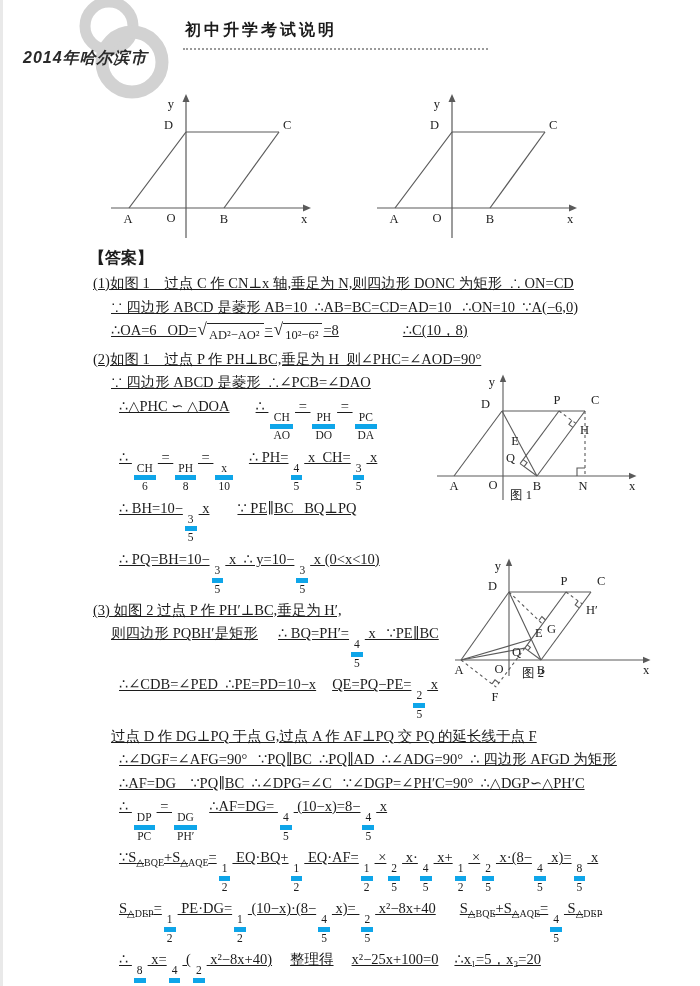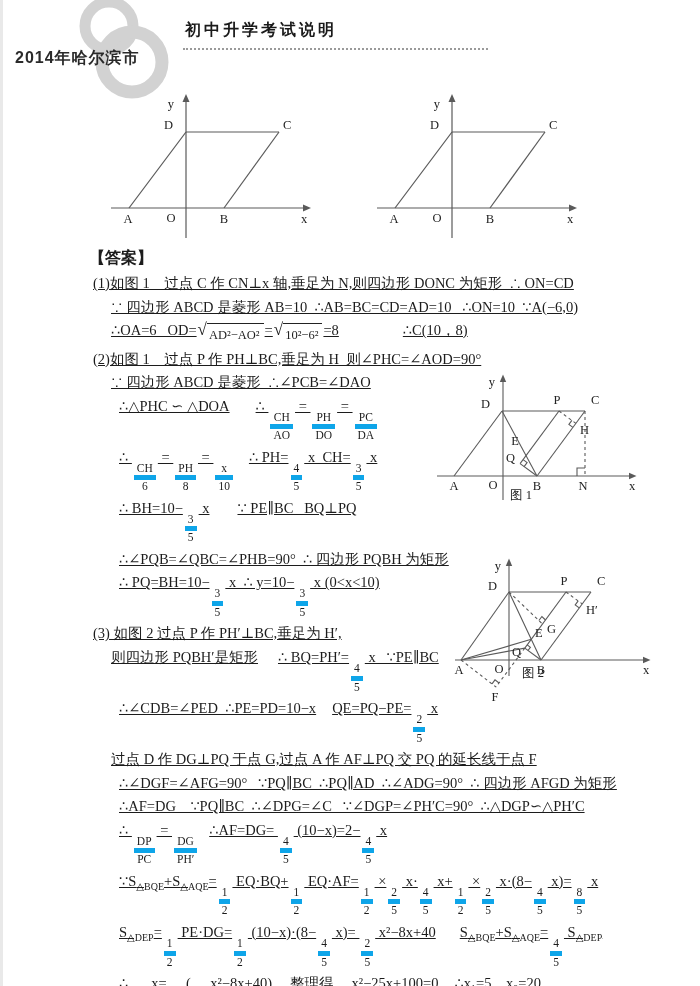--- a/index.html
+++ b/index.html
@@ -1,23 +1,23 @@
 <!DOCTYPE html>
 <html><head>
 <meta charset="utf-8">
 <style>
   html,body{margin:0;padding:0;background:#8a8a8a;}
   .page{position:relative;width:700px;height:986px;background:#ffffff;overflow:hidden;
         font-family:"Liberation Serif","DejaVu Serif",serif;color:#1c1c1c;
         border-left:3px solid #e9e9e9;box-sizing:border-box;}
   
   .hdr-logo{position:absolute;left:28px;top:0;}
-  .hdr-edition{position:absolute;left:12px;top:48px;width:150px;
+  .hdr-edition{position:absolute;left:20px;top:48px;width:150px;
       font-family:"Liberation Sans","DejaVu Sans",sans-serif;font-weight:bold;
-      font-size:16px;color:#2a2a2a;letter-spacing:1px;}
+      font-size:16px;color:#2a2a2a;letter-spacing:1px;font-style:italic;}
   .hdr-title{position:absolute;left:182px;top:20px;
       font-family:"Liberation Sans","DejaVu Sans",sans-serif;font-weight:bold;
       font-size:16px;color:#1a1a1a;letter-spacing:3px;}
   .hdr-dots{position:absolute;left:180px;top:48px;width:305px;height:0;
       border-top:2px dotted #9a9a9a;}
   .hdr-pinyin{position:absolute;left:182px;top:52px;font-style:italic;
       font-size:19px;color:#b0b0b0;letter-spacing:1px;
       font-family:"DejaVu Serif","Liberation Serif",serif;}
   
   .fig{position:absolute;}
@@ -142,21 +142,20 @@
             <span class="fn">4</span>
             <span class="fd">5</span>
           </span><span class="t"> x  CH=</span><span class="fr">
             <span class="fn">3</span>
             <span class="fd">5</span>
           </span><span class="t"> x</span></div>
         <div class="sline ind2"><span class="t">∴ BH=10−</span><span class="fr">
             <span class="fn">3</span>
             <span class="fd">5</span>
           </span><span class="t"> x</span><span class="gapx" style="width: 28px;"></span><span class="t">∵ PE∥BC   BQ⊥PQ</span></div>
-        <div class="sline ind2"><span class="t">∴∠PQB=∠QBC=∠PHB=90°  ∴ 四边形 PQBH 为矩形</span></div>
         <div class="sline ind2"><span class="t">∴ PQ=BH=10−</span><span class="fr">
             <span class="fn">3</span>
             <span class="fd">5</span>
           </span><span class="t"> x  ∴ y=10−</span><span class="fr">
             <span class="fn">3</span>
             <span class="fd">5</span>
           </span><span class="t"> x (0&lt;x&lt;10)</span></div>
         <div class="sline ind0"><span class="t">(3) 如图 2 过点 P 作 PH′⊥BC,垂足为 H′,</span></div>
         <div class="sline ind1"><span class="t">则四边形 PQBH′是矩形</span><span class="gapx" style="width: 20px;"></span><span class="t">∴ BQ=PH′=</span><span class="fr">
             <span class="fn">4</span>
@@ -171,21 +170,21 @@
         <div class="sline ind2"><span class="t">∴AF=DG    ∵PQ∥BC  ∴∠DPG=∠C   ∵∠DGP=∠PH′C=90°  ∴△DGP∽△PH′C</span></div>
         <div class="sline ind2"><span class="t">∴ </span><span class="fr">
             <span class="fn">DP</span>
             <span class="fd">PC</span>
           </span><span class="t"> = </span><span class="fr">
             <span class="fn">DG</span>
             <span class="fd">PH′</span>
           </span><span class="gapx" style="width: 10px;"></span><span class="t">∴AF=DG= </span><span class="fr">
             <span class="fn">4</span>
             <span class="fd">5</span>
-          </span><span class="t"> (10−x)=2−</span><span class="fr">
+          </span><span class="t"> (10−x)=8−</span><span class="fr">
             <span class="fn">4</span>
             <span class="fd">5</span>
           </span><span class="t"> x</span></div>
         <div class="sline ind2"><span class="t">∵S</span><span class="sb">△BQE</span><span class="t">+S</span><span class="sb">△AQE</span><span class="t">=</span><span class="fr">
             <span class="fn">1</span>
             <span class="fd">2</span>
           </span><span class="t"> EQ·BQ+</span><span class="fr">
             <span class="fn">1</span>
             <span class="fd">2</span>
           </span><span class="t"> EQ·AF=</span><span class="fr">

